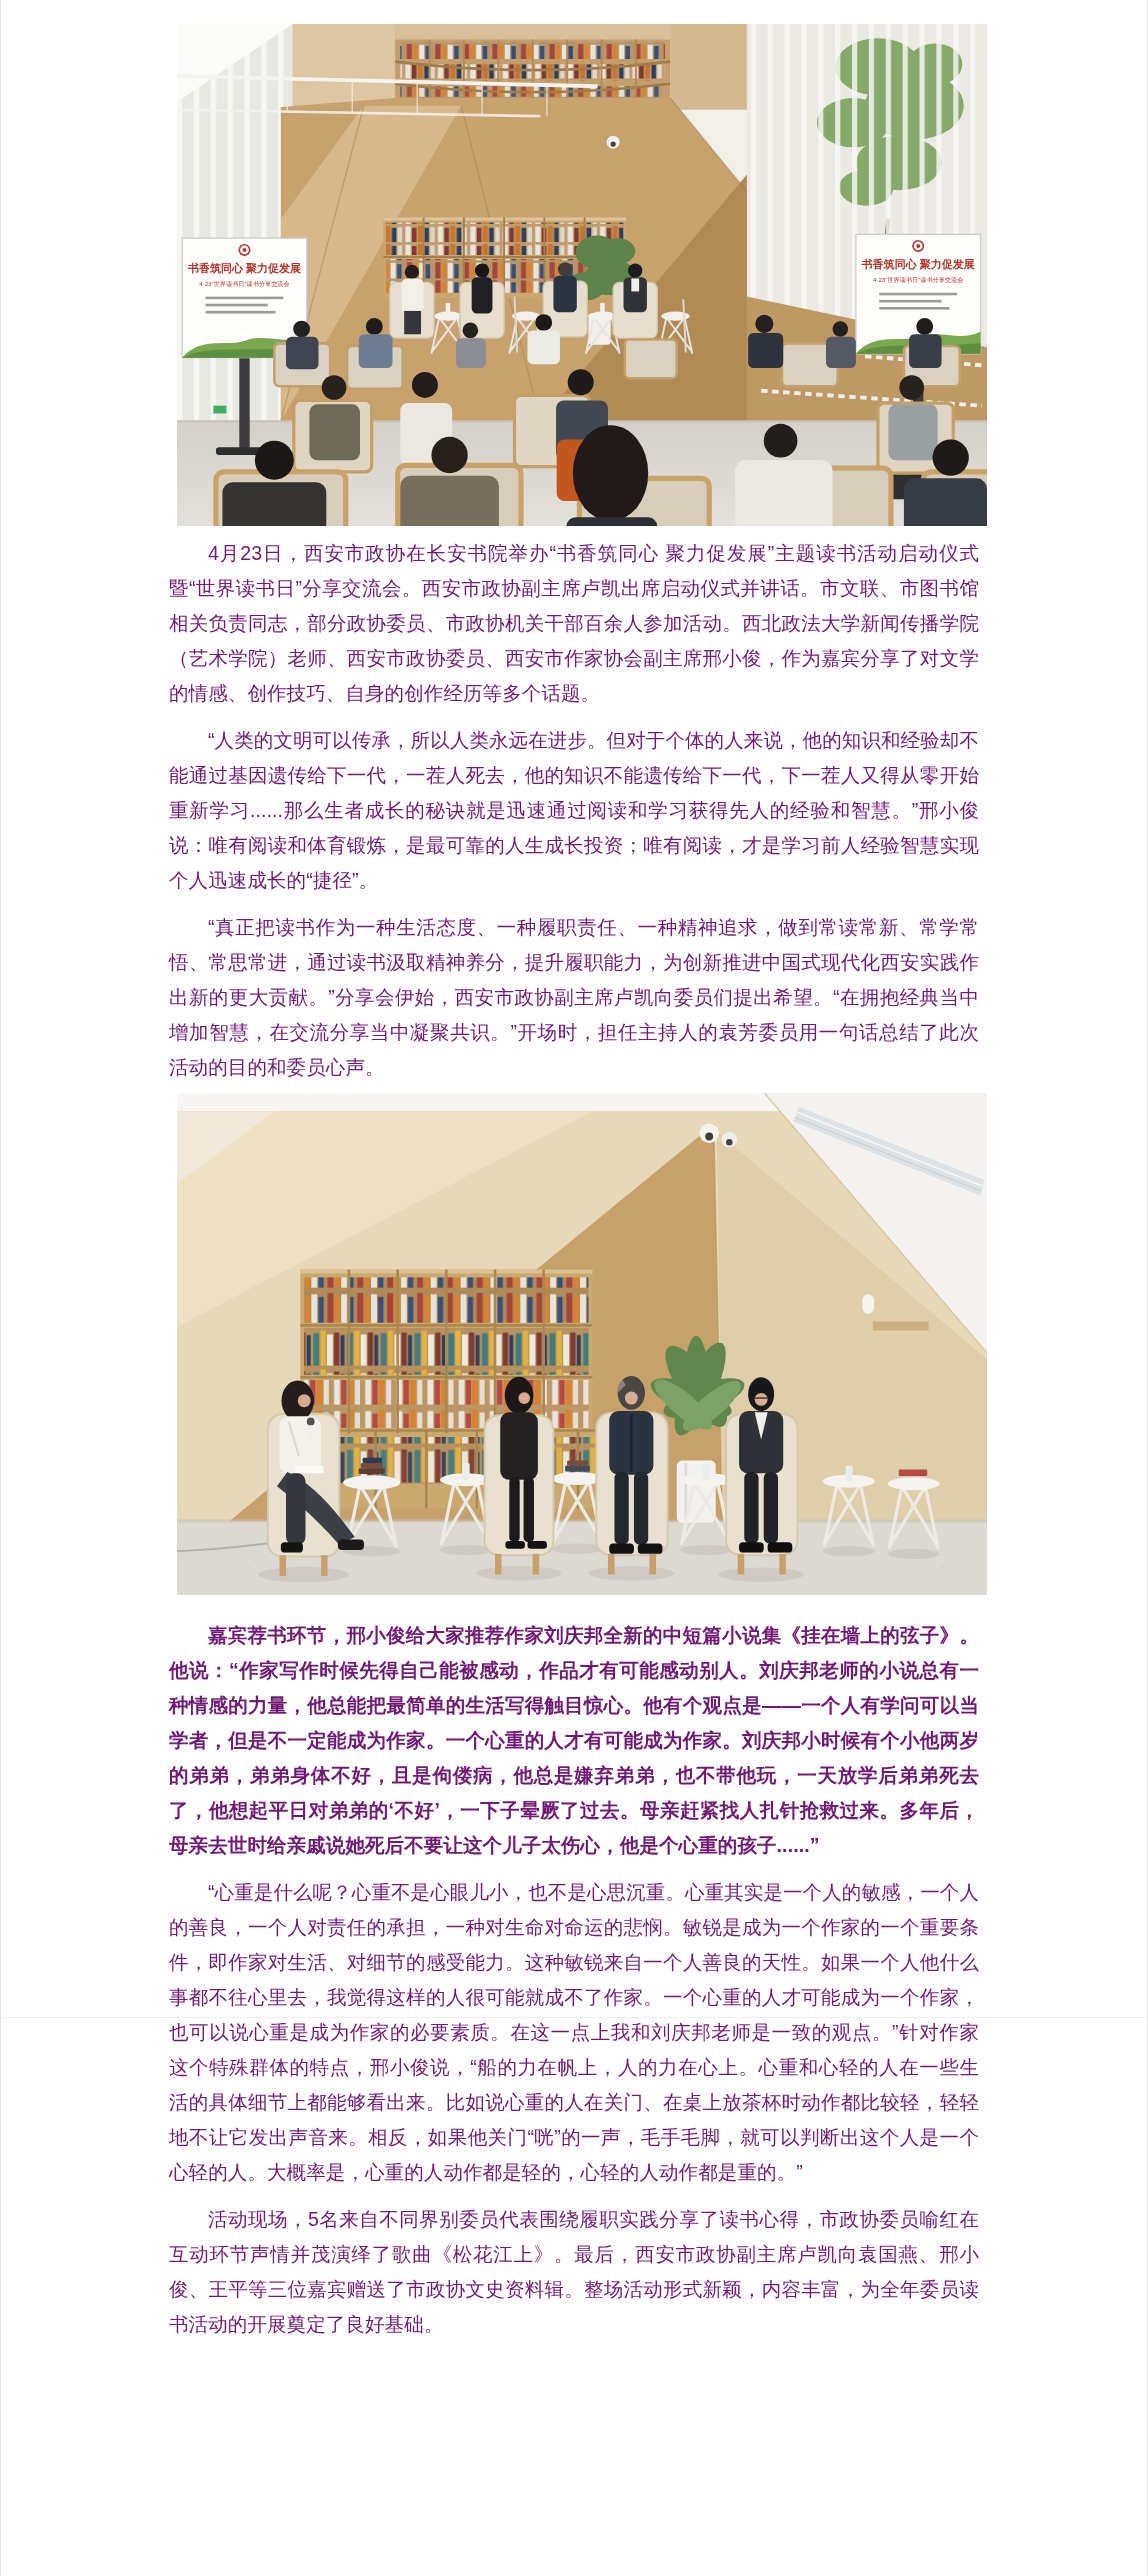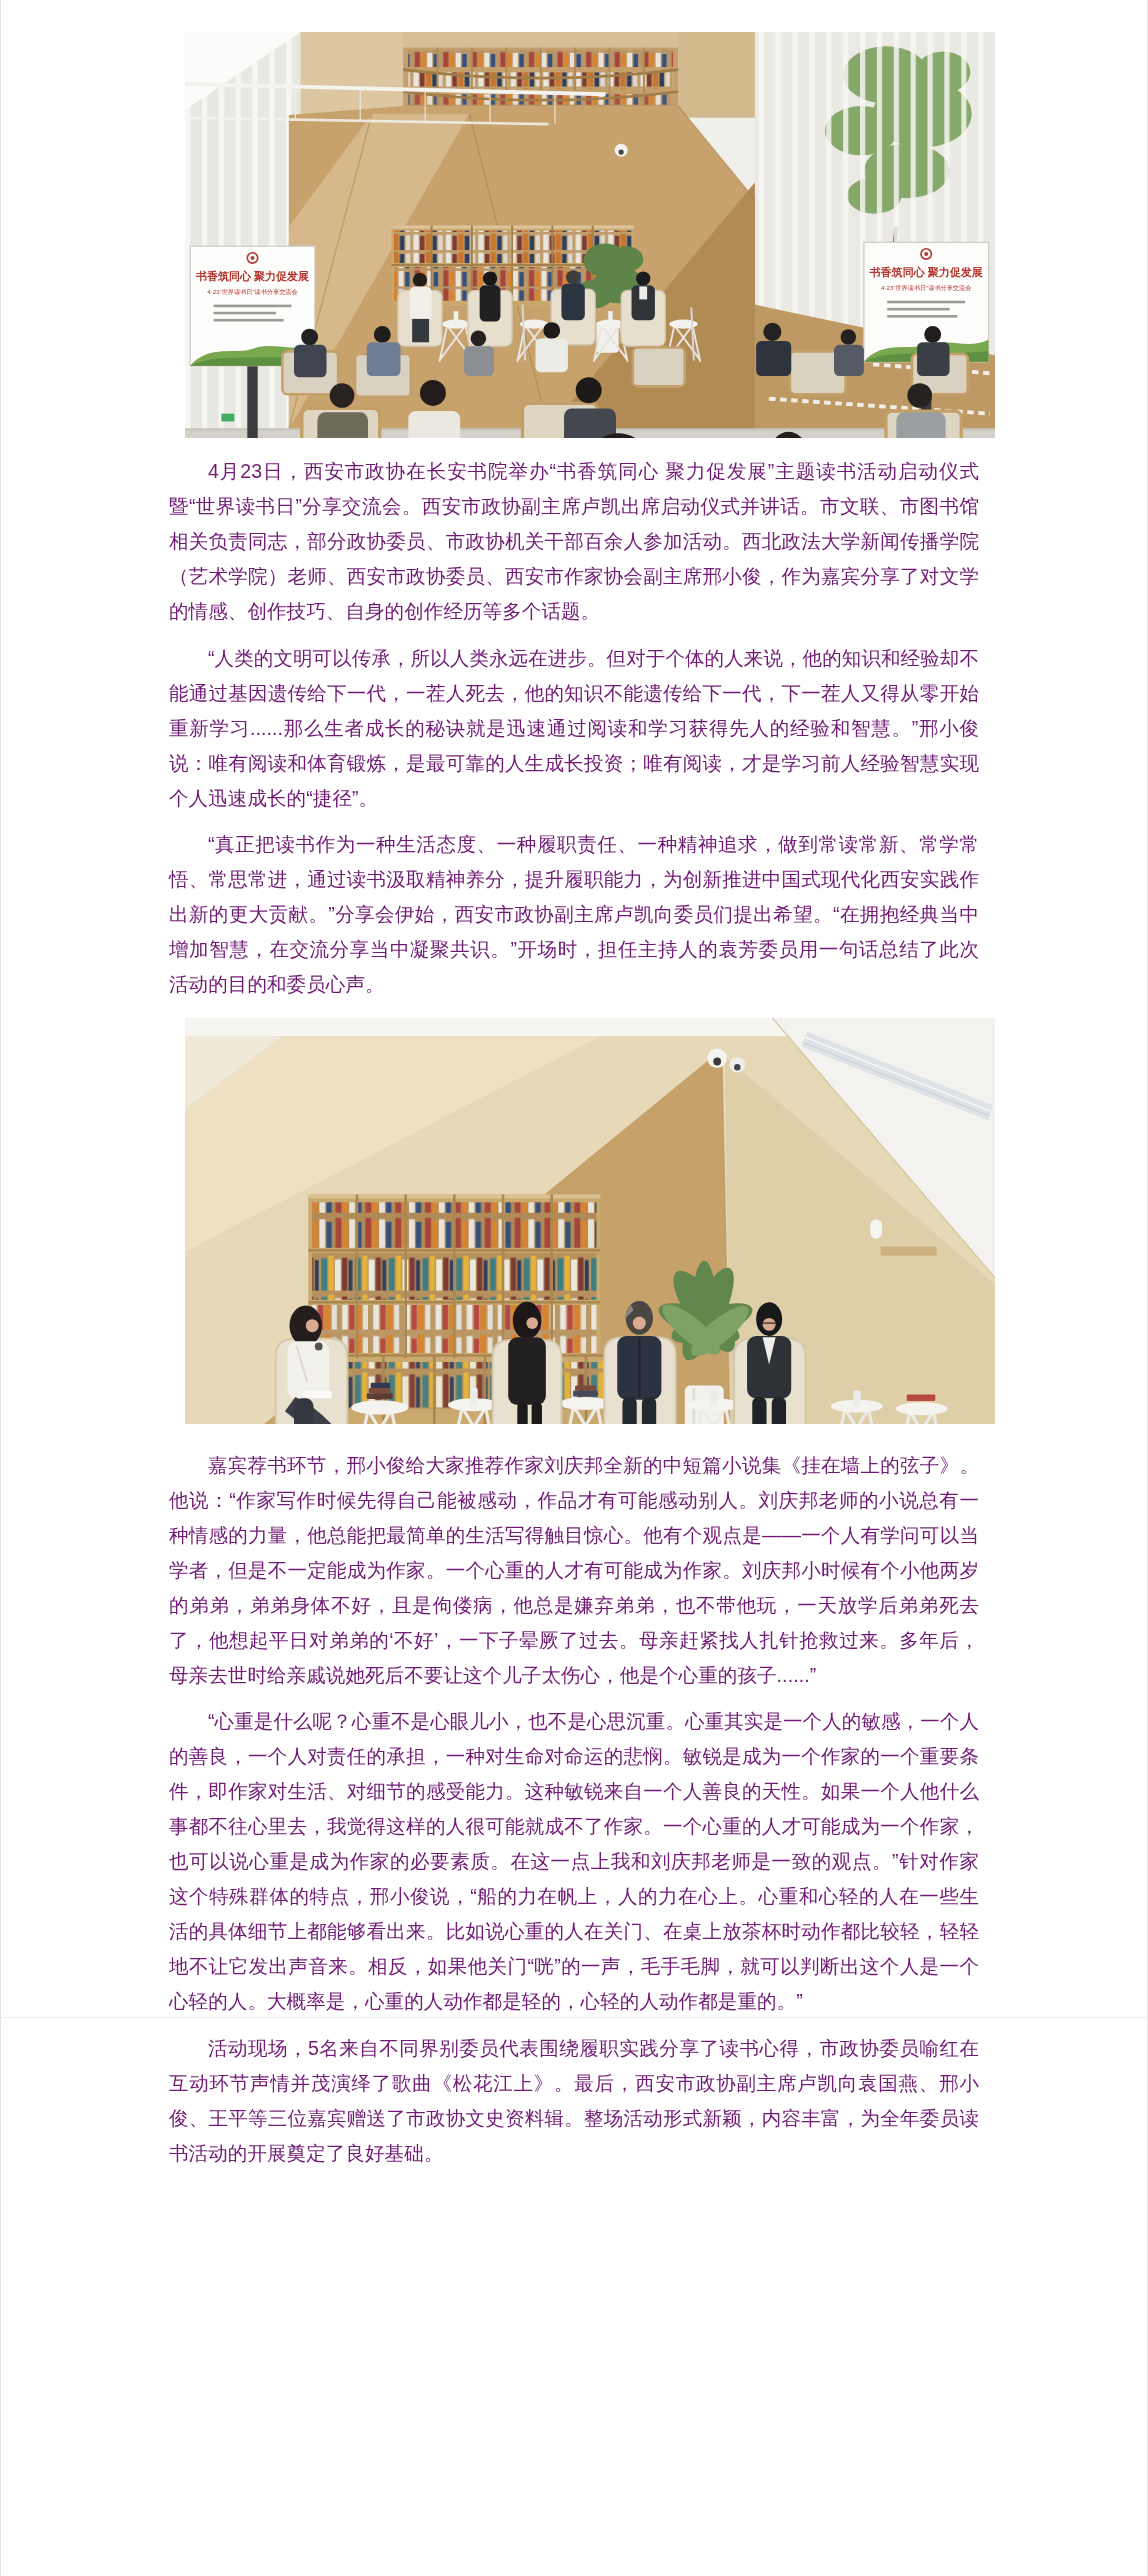--- a/index.html
+++ b/index.html
@@ -1,27 +1,27 @@
 <!DOCTYPE html>
 <html style="font-size:10.4px"><head>
 <meta charset="utf-8">
 <title>article</title>
 <style>
   html,body { margin:0; padding:0; background:#ffffff; }
   body { width:1148px; font-family:"Liberation Sans","DejaVu Sans",sans-serif; }
   .page { position:relative; width:1148px; min-height:2576px; box-sizing:border-box;
           border-left:0.6px solid #e2e2e2; border-right:0.6px solid #e2e2e2; background:#ffffff; }
   .content { width:810px; margin:0 auto; padding-top:16px; padding-bottom:15.6px; }
-  figure.photo { margin:16px; padding:0; width:810px; height:406px; overflow:hidden; }
+  figure.photo { margin:8px; padding:0; width:810px; height:502px; overflow:hidden; }
   figure.photo svg { display:block; width:810px; height:542px; }
   .photo-2 { margin-top:2.6px; }
   p.para { margin:11.7px 0 0 0; font-size:19.5px; line-height:35px; color:#701a75;
            text-align:justify; text-indent:2em; letter-spacing:0.1px; word-break:break-all; }
   p.para-first { margin-top:10.4px; }
-  p.para-afterphoto { margin-top:23.4px; }
+  p.para-afterphoto { margin-top:23.4px;font-weight:bold; }
   .seam { position:absolute; left:0; top:2017px; width:100%; height:1.3px;
           background:linear-gradient(to bottom, rgba(0,0,0,0.10), rgba(0,0,0,0.03)); }
   svg text.scr-title { font-weight:bold; }
 </style>
 </head>
 <body>
 
 <div class="page">
   <div class="content">
 

